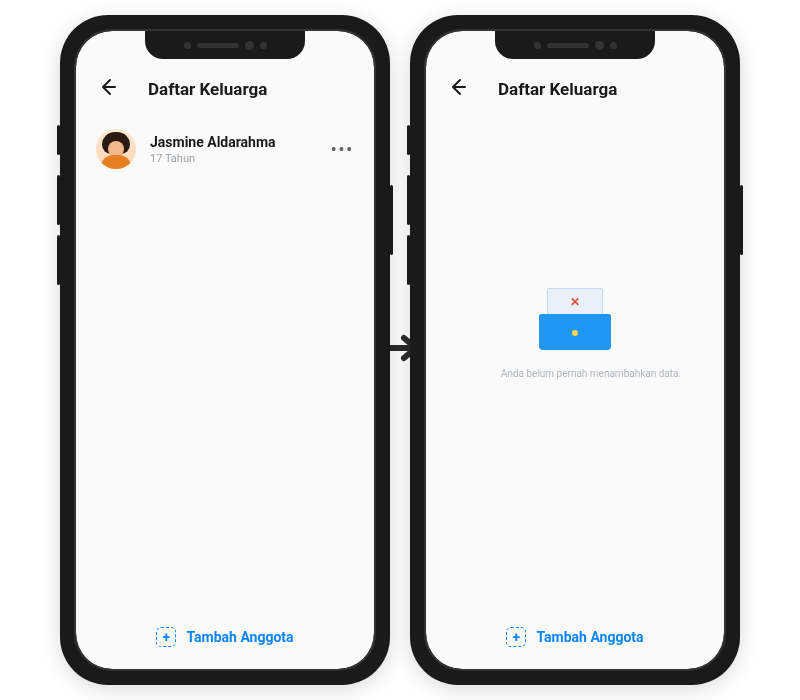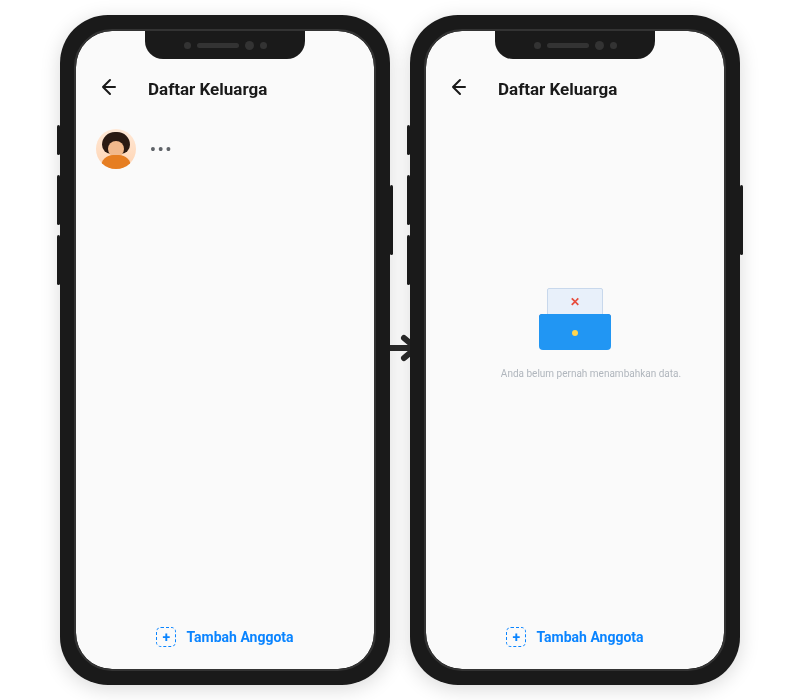--- a/index.html
+++ b/index.html
@@ -201,20 +201,24 @@
         <div class="header-title">Daftar Keluarga</div>
       </div>
 
       <div class="content">
         <div class="member-row">
           <div class="avatar">
             <div class="avatar-hair"></div>
             <div class="avatar-face"></div>
             <div class="avatar-body"></div>
           </div>
+          <div class="member-info">
+            <div class="member-name">Jasmine Aldarahma</div>
+            <div class="member-sub">17 Tahun</div>
+          </div>
           <div class="more-btn">
             <span>•••</span>
           </div>
         </div>
       </div>
 
       <div class="footer">
         <div class="add-btn">
           <span class="plus-box">+</span>
           <span>Tambah Anggota</span>

